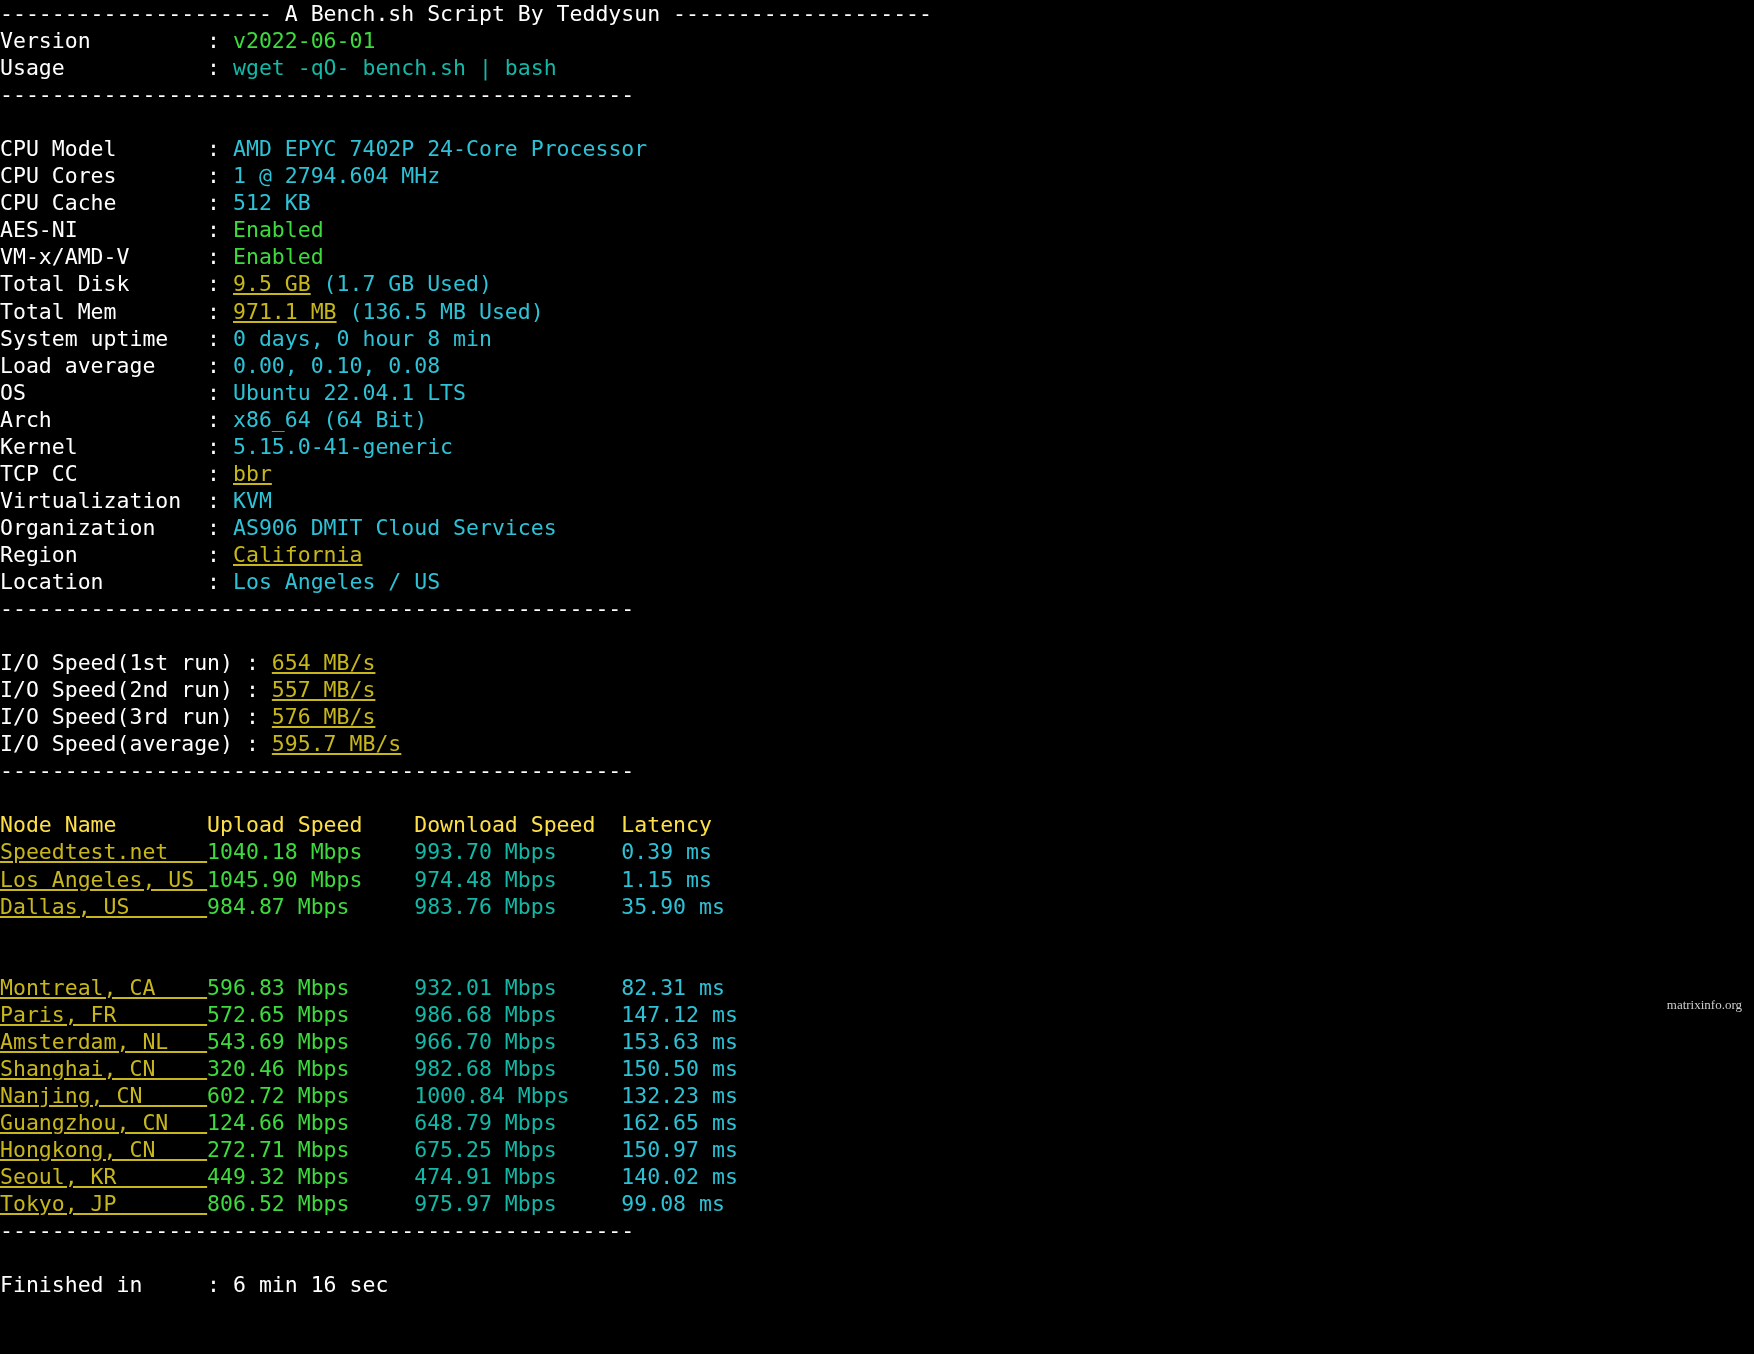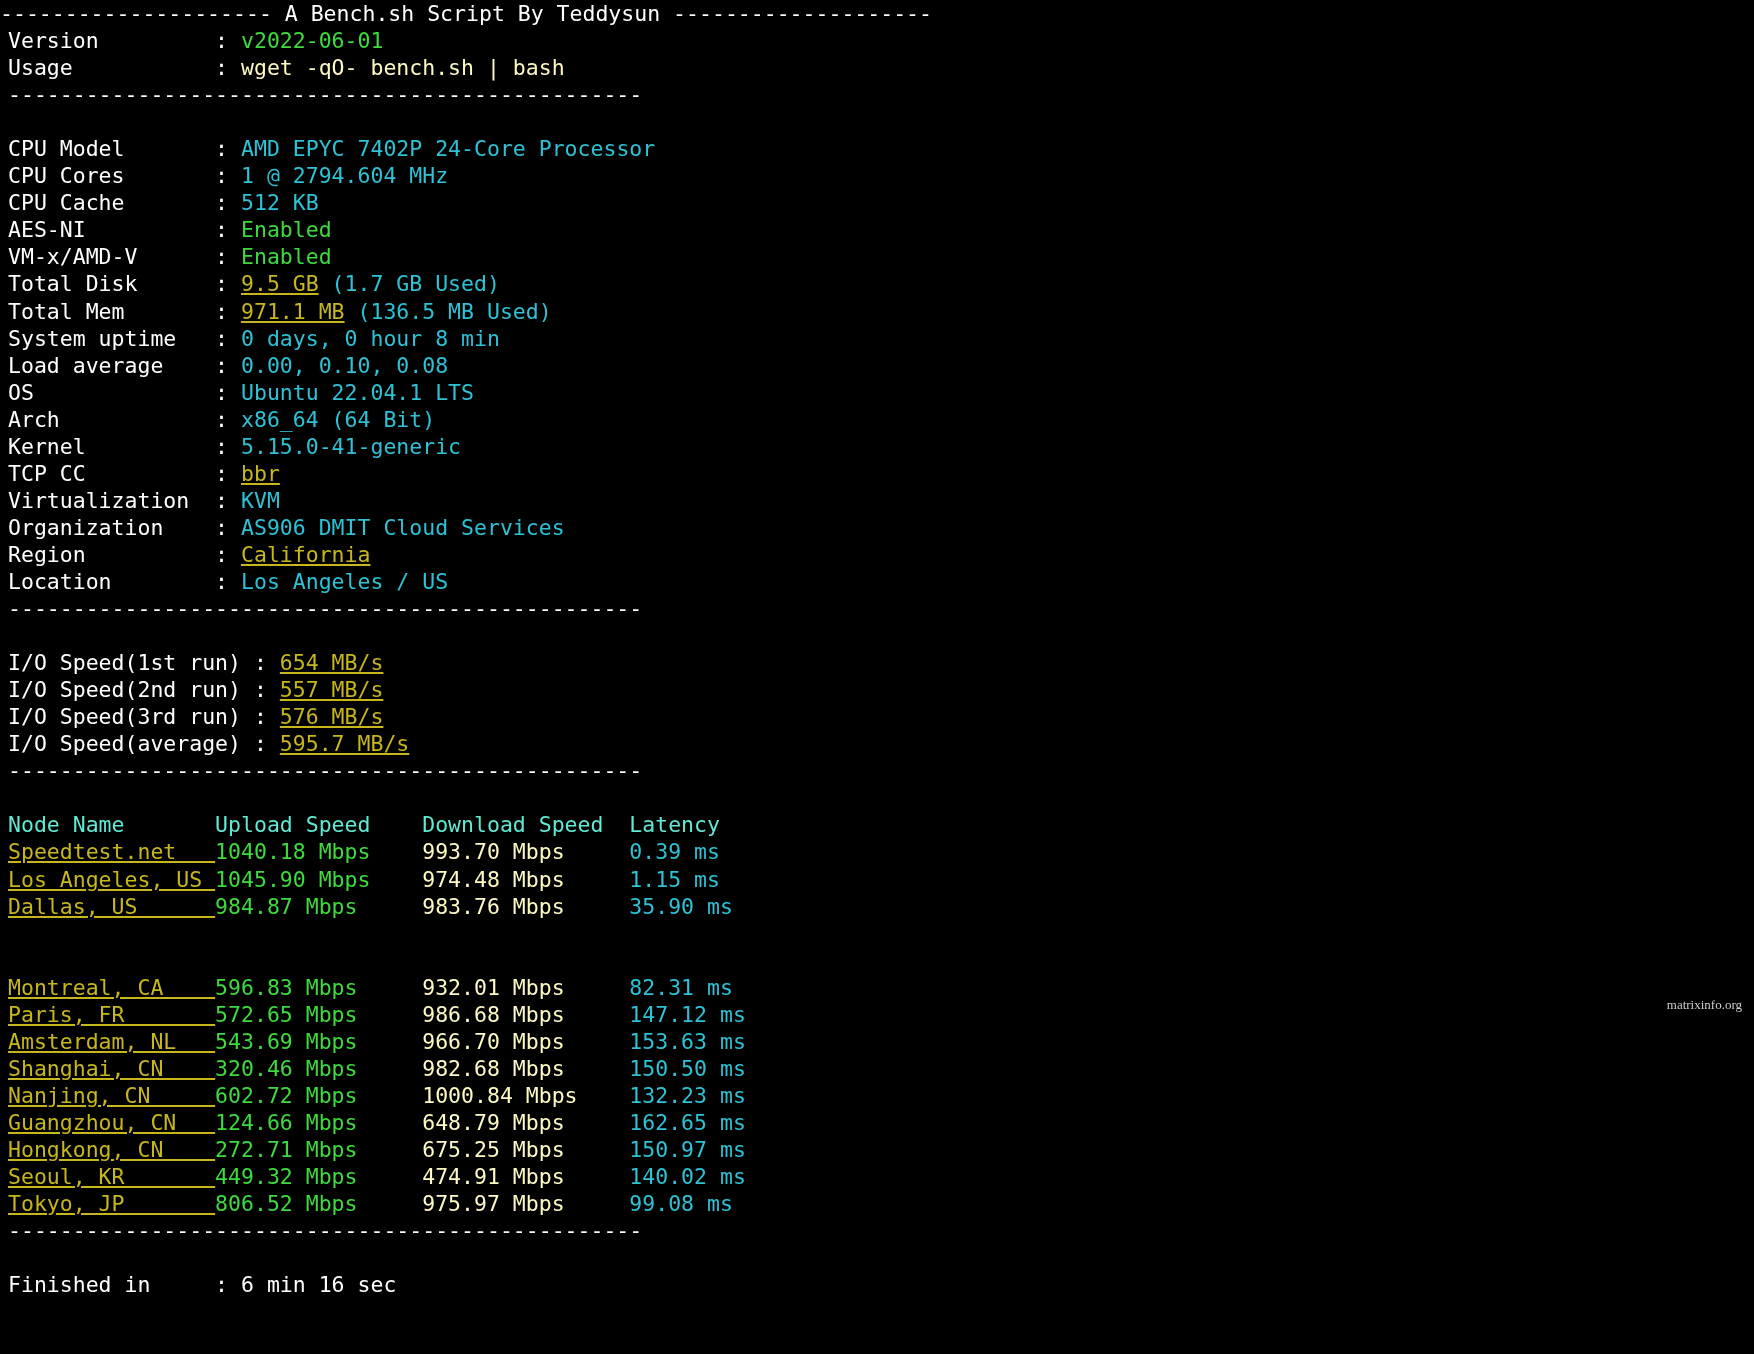--- a/index.html
+++ b/index.html
@@ -21,29 +21,29 @@
     position: absolute;
     left: 0;
     top: 0;
     width: 1754px;
     height: 1024px;
     padding: 0;
   }
   .line {
     white-space: pre;
     height: 27.05px;
-    padding-left: 8px;
+    padding-left: 0;
   }
   .blank { height: 27.05px; }
-  .hdr  { color: #5eead4; }
+  .hdr  { color: #fde047; }
   .rule { color: #ffffff; white-space: pre; }
   .label { color: #ffffff; }
   .sep   { color: #ffffff; }
   .green  { color: #3ddb3d; }
-  .red    { color: #fef9c3; }
+  .red    { color: #14b8a6; }
   .cyan   { color: #2dc2d6; }
   .yellow { color: #c7b71d; text-decoration: underline; }
   .white  { color: #ffffff; }
   .title-line { white-space: pre; color:#ffffff; padding-left: 0px; }
   .watermark {
     position: absolute;
     right: 12px;
     bottom: 6px;
     font-family: Liberation Serif, serif;
     font-size: 13px;

